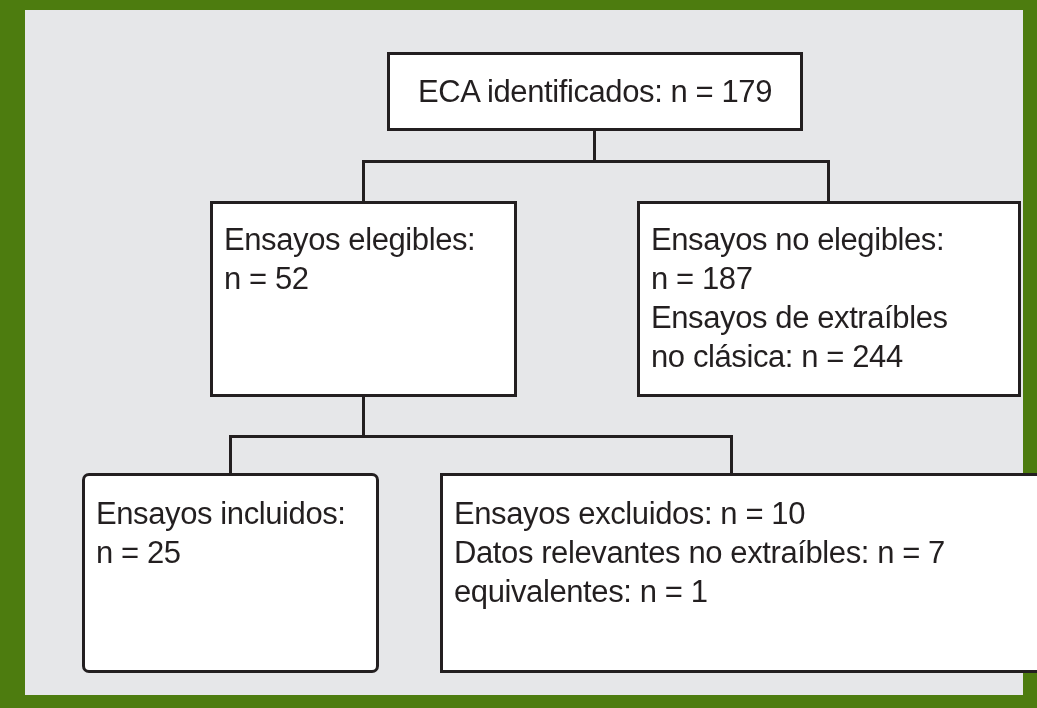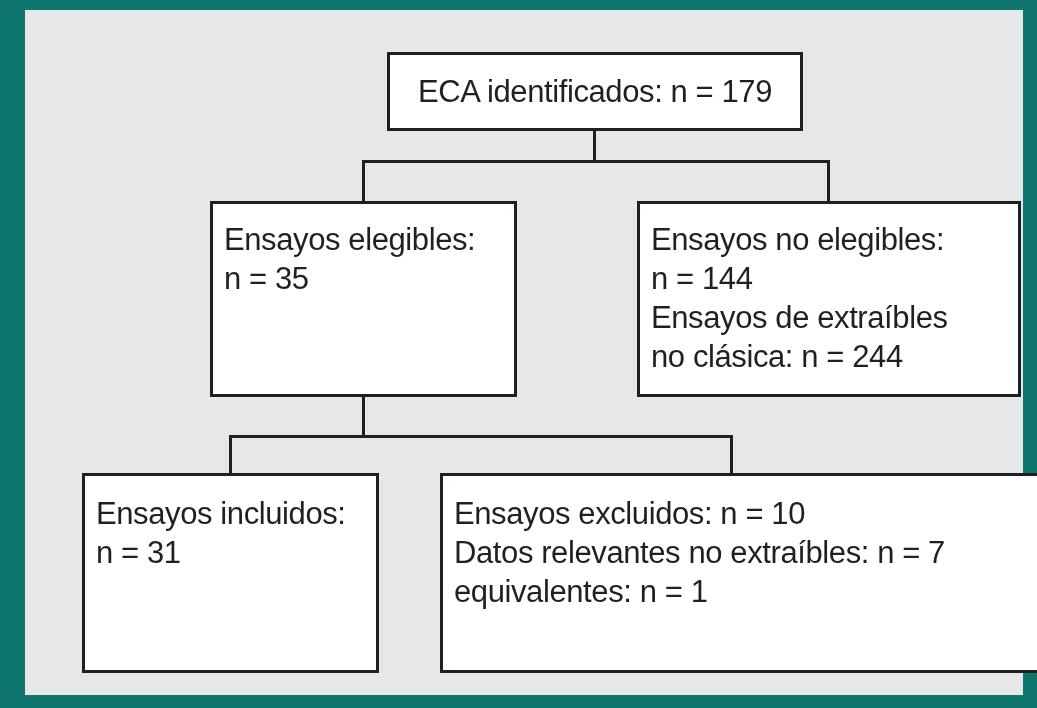--- a/index.html
+++ b/index.html
@@ -5,21 +5,21 @@
   html, body {
     margin: 0;
     padding: 0;
     background: #ffffff;
     font-family: "Liberation Sans", sans-serif;
   }
   .stage {
     position: relative;
     width: 1037px;
     height: 708px;
-    background: #0f766e;
+    background: #4d7c0f;
     overflow: hidden;
   }
   .panel {
     position: absolute;
     left: 25px;
     top: 10px;
     width: 998px;
     height: 685px;
     background: #e6e7e9;
   }
@@ -33,21 +33,21 @@
     line-height: 39px;
     letter-spacing: -0.4px;
   }
   .node .line { white-space: nowrap; }
   .node-top {
     left: 362px; top: 42px; width: 416px; height: 79px;
     display: flex; align-items: center; justify-content: center;
   }
   .node-eligible   { left: 185px; top: 191px; width: 307px; height: 196px; padding: 16px 8px 0 11px; }
   .node-noteligible{ left: 612px; top: 191px; width: 384px; height: 196px; padding: 16px 8px 6px 11px; }
-  .node-included   { left:  57px; top: 463px; width: 297px; height: 200px; padding: 18px 8px 0 11px; }
+  .node-included   { left:  57px; top: 463px; width: 297px; height: 200px; padding: 18px 8px 0 11px; border-radius: 7px; }
   .node-excluded   { left: 415px; top: 463px; width: 632px; height: 200px; padding: 18px 8px 0 11px; }
   .conn {
     position: absolute;
     background: #231f20;
   }
   
   .c-v1 { left: 568px; top: 119px; width: 3px;  height: 34px; }
   .c-h1 { left: 337px; top: 150px; width: 468px; height: 3px; }
   .c-v2 { left: 337px; top: 150px; width: 3px;  height: 43px; }
   .c-v3 { left: 802px; top: 150px; width: 3px;  height: 43px; }
@@ -72,33 +72,33 @@
     <div class="conn c-h2"></div>
     <div class="conn c-v5"></div>
     <div class="conn c-v6"></div>
 
     <div class="node node-top">
       <div class="line">ECA identificados: n = 179</div>
     </div>
 
     <div class="node node-eligible">
       <div class="line">Ensayos elegibles:</div>
-      <div class="line">n = 35</div>
+      <div class="line">n = 52</div>
     </div>
 
     <div class="node node-noteligible">
       <div class="line">Ensayos no elegibles:</div>
-      <div class="line">n = 144</div>
+      <div class="line">n = 187</div>
       <div class="line">Ensayos de extraíbles</div>
       <div class="line">no clásica: n = 244</div>
     </div>
 
     <div class="node node-included">
       <div class="line">Ensayos incluidos:</div>
-      <div class="line">n = 31</div>
+      <div class="line">n = 25</div>
     </div>
 
     <div class="node node-excluded">
       <div class="line">Ensayos excluidos: n = 10</div>
       <div class="line">Datos relevantes no extraíbles: n = 7</div>
       <div class="line">equivalentes: n = 1</div>
     </div>
 
   </div>
 </div>

